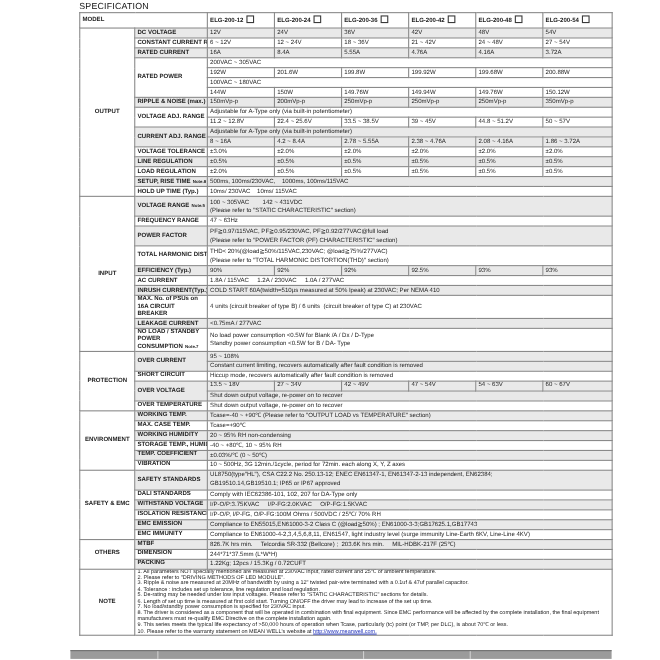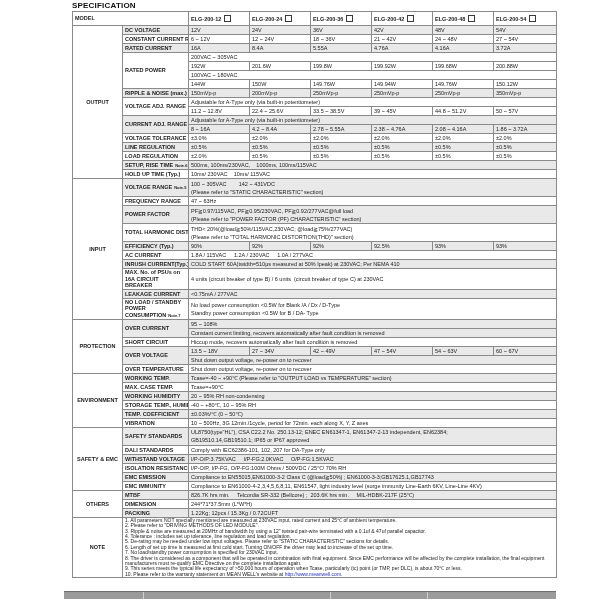--- a/index.html
+++ b/index.html
@@ -1,21 +1,21 @@
 <!DOCTYPE html>
 <html><head>
 <meta charset="utf-8">
 <style>
   html,body{margin:0;padding:0;}
   body{
     width:600px;height:600px;position:relative;background:#ffffff;
     font-family:"Liberation Sans", sans-serif;color:#1c1c1c;overflow:hidden;
   }
   .title{
-    position:absolute;left:72px;top:1px;font-size:8px;font-weight:bold;
+    position:absolute;left:72px;top:1px;font-size:8px;font-weight:normal;
     color:#101010;letter-spacing:.2px;
   }
   table.spec{
     position:absolute;left:72px;top:11px;width:484px;
     border-collapse:collapse;table-layout:fixed;
   }
   table.spec td{
     border:1px solid #8a8a8a;font-size:5.5px;line-height:1.15;
     padding:0 2px;height:8px;overflow:hidden;background:#ffffff;
     vertical-align:middle;

